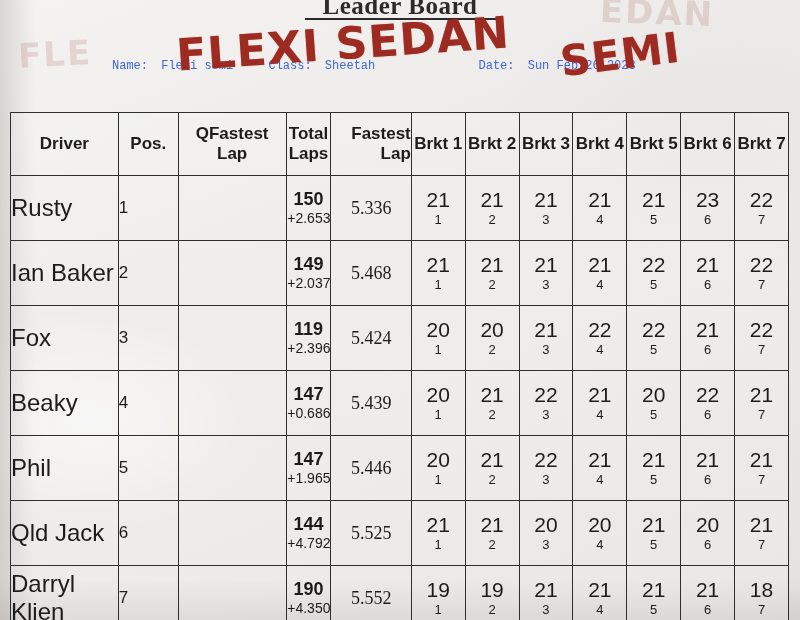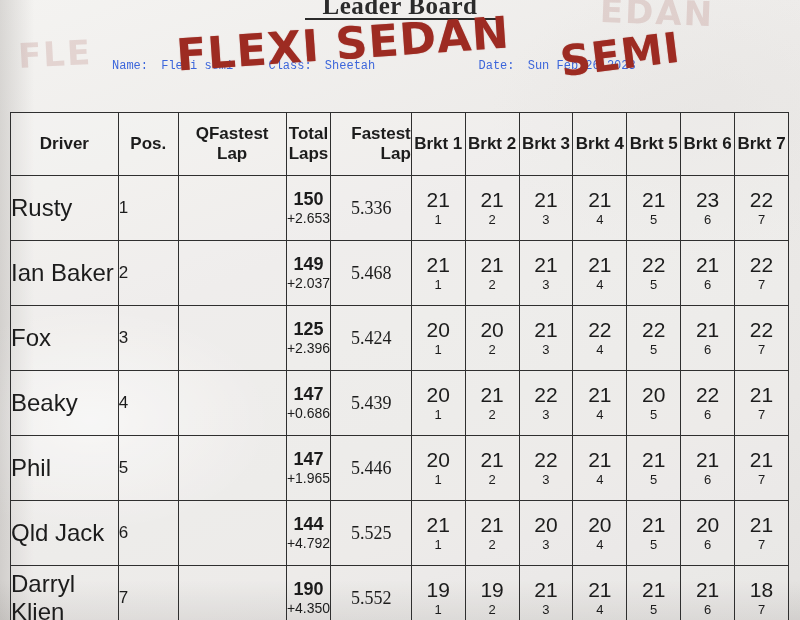--- a/index.html
+++ b/index.html
@@ -151,20 +151,21 @@
   }
   td.c-total .laps {
     display: block;
     font-size: 18px;
     font-weight: bold;
   }
   td.c-total .gap {
     display: block;
     font-size: 14px;
     margin-top: 2px;
+    text-align: right;
   }
   td.c-fastest {
     text-align: center;
     font-size: 18px;
     font-family: "Liberation Serif", serif;
   }
   td.c-brkt {
     text-align: center;
     line-height: 1.05;
   }
@@ -301,21 +302,21 @@
         <td class="c-brkt">
           <span class="laps">22</span>
           <span class="idx">7</span>
         </td>
       </tr>
       <tr>
         <td class="c-driver">Fox</td>
         <td class="c-pos">3</td>
         <td class="c-qfl"></td>
         <td class="c-total">
-          <span class="laps">125</span>
+          <span class="laps">119</span>
           <span class="gap">+2.396</span>
         </td>
         <td class="c-fastest">5.424</td>
         <td class="c-brkt">
           <span class="laps">20</span>
           <span class="idx">1</span>
         </td>
         <td class="c-brkt">
           <span class="laps">20</span>
           <span class="idx">2</span>

